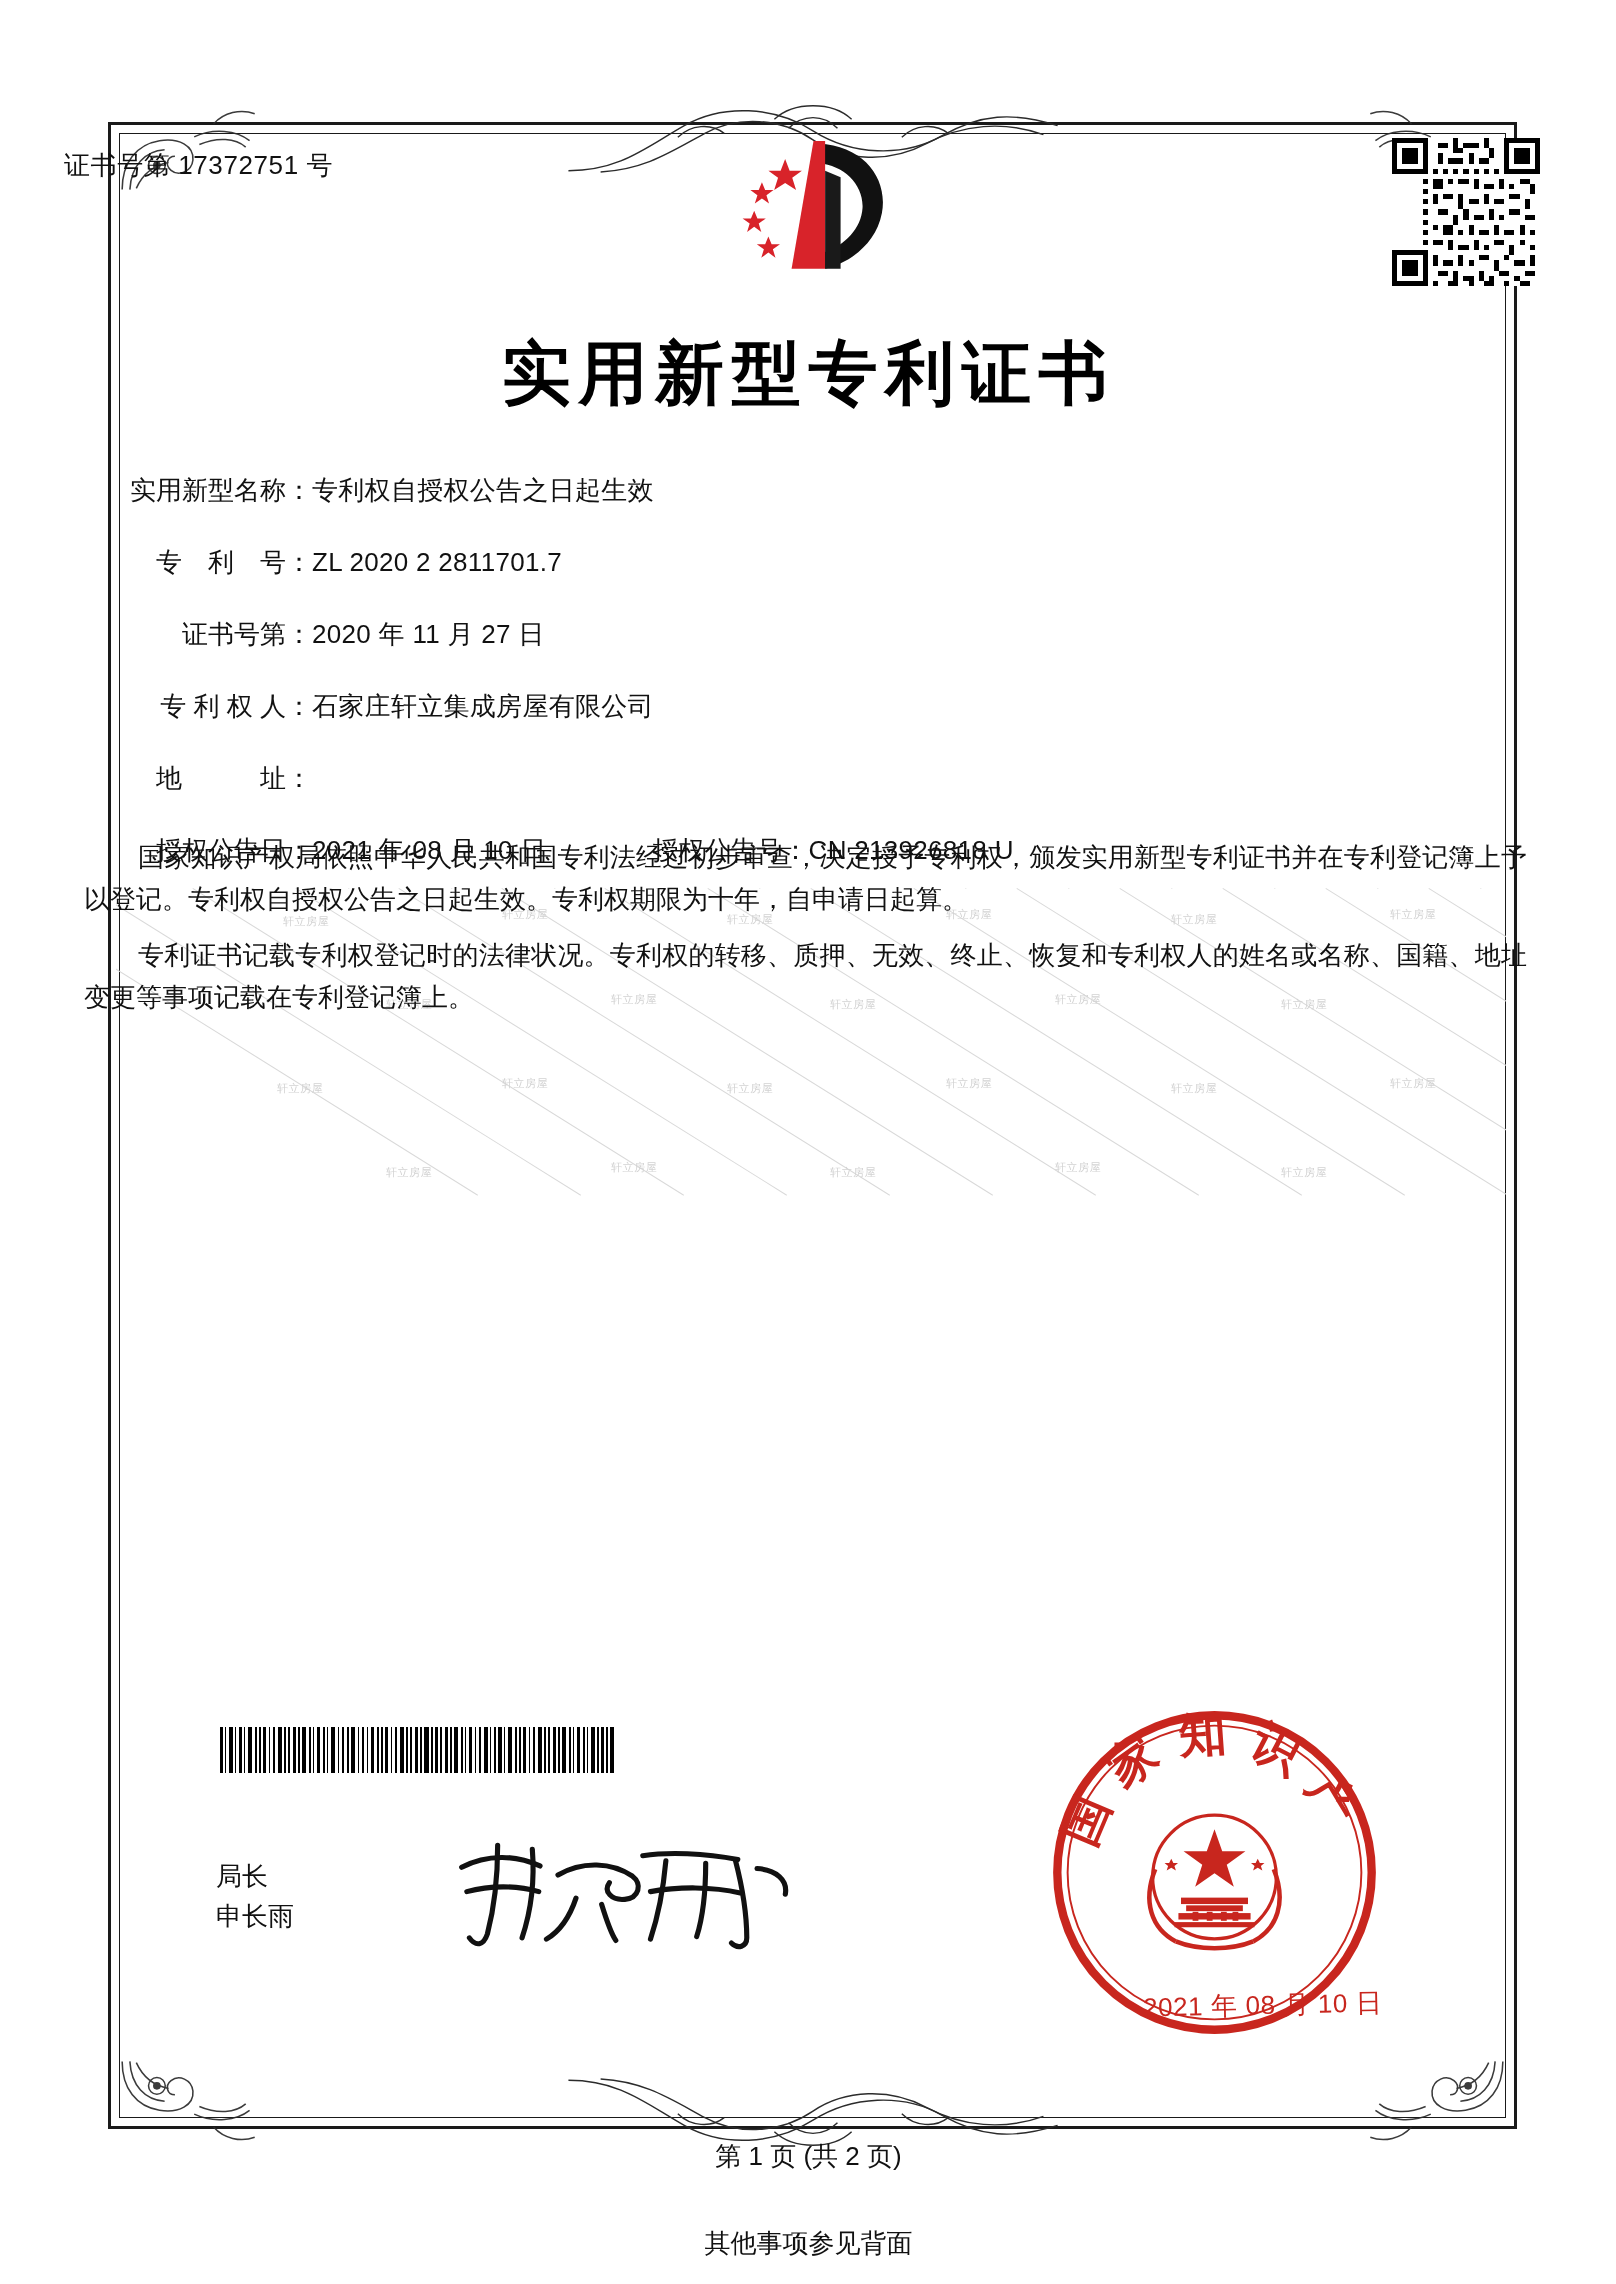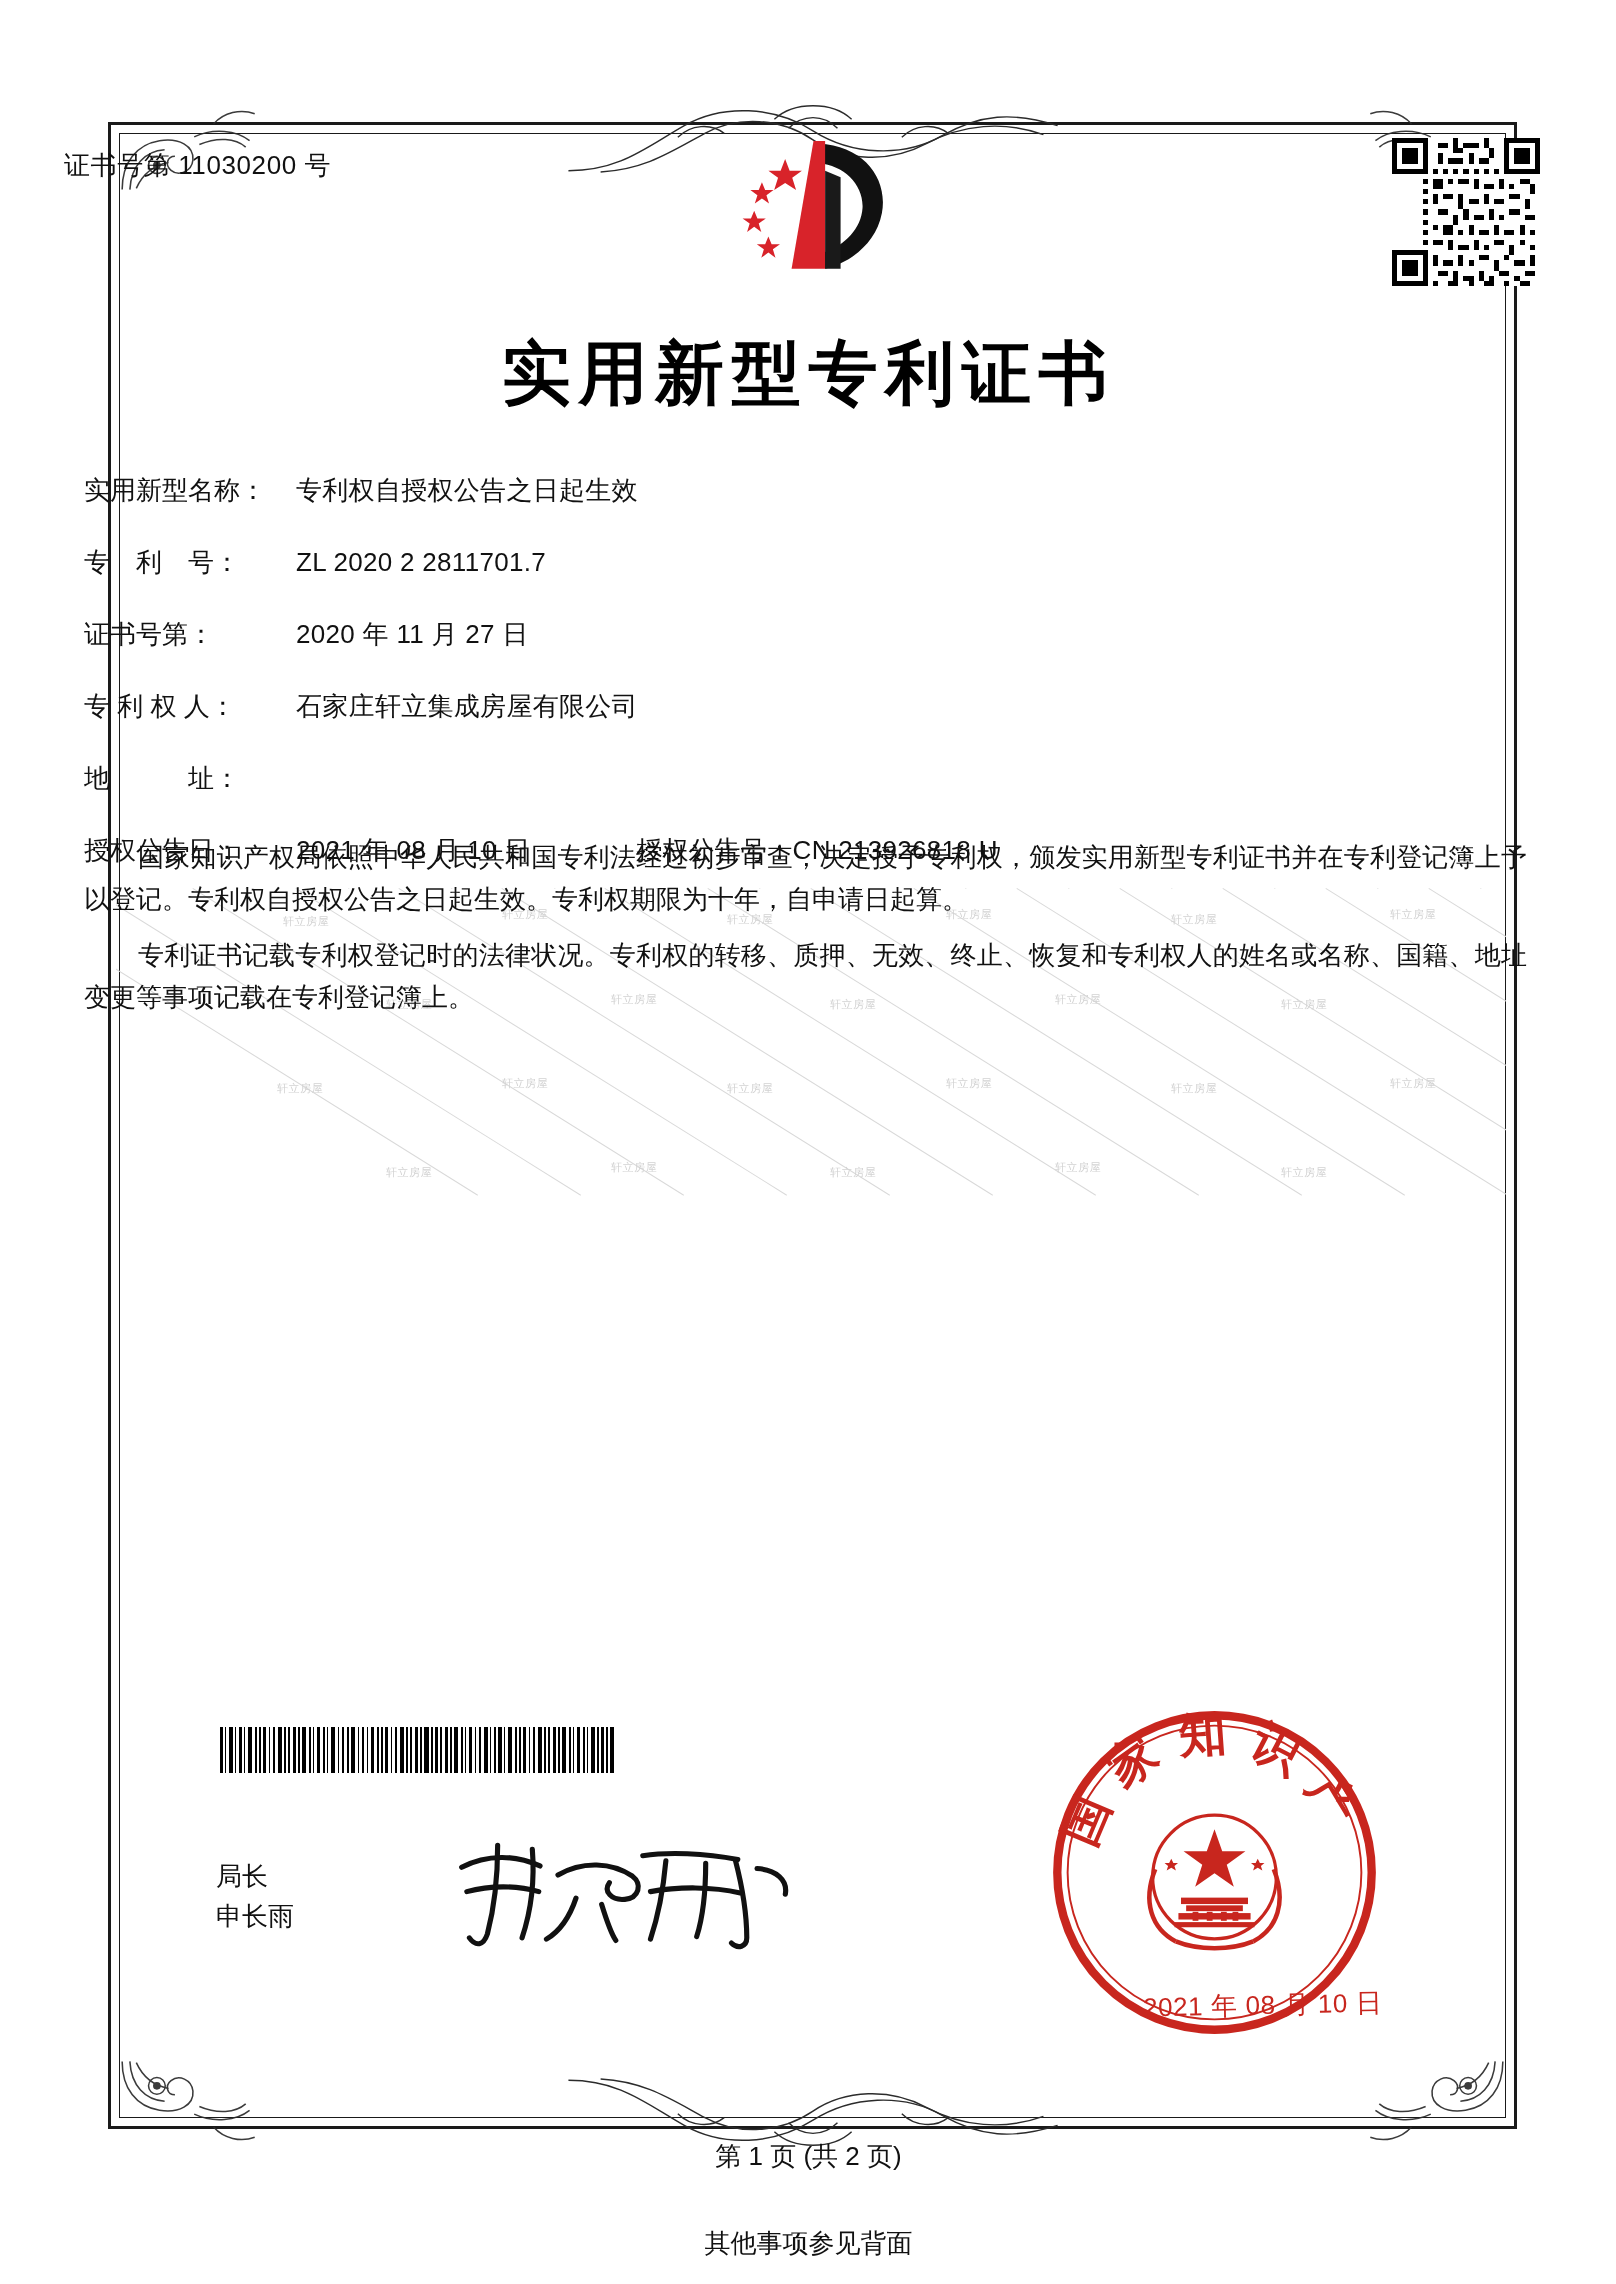--- a/index.html
+++ b/index.html
@@ -117,23 +117,24 @@
     font-size: 69px;
     font-weight: bold;
     letter-spacing: 7.7px;
     font-family: "Liberation Sans", "DejaVu Sans", sans-serif;
     color: #000;
   }
 
   
   .fields {
     position: absolute;
-    left: 84px;
+    left: 100px;
     top: 473px;
     right: 71px;
+    text-align: right;
   }
   .field-row {
     display: flex;
     align-items: baseline;
     font-size: 26px;
     margin-bottom: 37px;
     white-space: nowrap;
     font-family: "Liberation Sans", "DejaVu Sans", sans-serif;
   }
   .field-label {
@@ -350,21 +351,21 @@
           <path d="M60 124 C 130 120, 170 92, 222 64 C 274 36, 340 40, 390 74 C 440 108, 510 110, 566 80 C 622 50, 686 44, 748 66"></path>
           <path d="M330 42 C 360 14, 420 14, 450 42"></path>
           <path d="M352 56 C 374 34, 406 34, 428 56"></path>
           <path d="M180 70 C 200 50, 232 48, 252 64"></path>
           <path d="M528 70 C 548 50, 580 48, 600 64"></path>
         </g>
       </svg>
     </div>
   </div>
 
-  <div class="cert-no">证书号第 11030200 号</div>
+  <div class="cert-no">证书号第 17372751 号</div>
 
   <div class="emblem">
     <svg viewBox="0 0 290 245" xmlns="http://www.w3.org/2000/svg">
 
       <path d="M160 18 C 232 22, 268 74, 258 126 C 249 174, 206 204, 170 212 L 170 186 C 200 176, 226 150, 228 118 C 230 82, 200 52, 160 48 Z" fill="#111111"></path>
 
       <path d="M152 14 L 170 14 L 170 212 L 118 212 Z" fill="#d8232a"></path>
 
       <path d="M170 60 L 194 70 L 194 212 L 170 212 Z" fill="#1a1a1a"></path>
 

